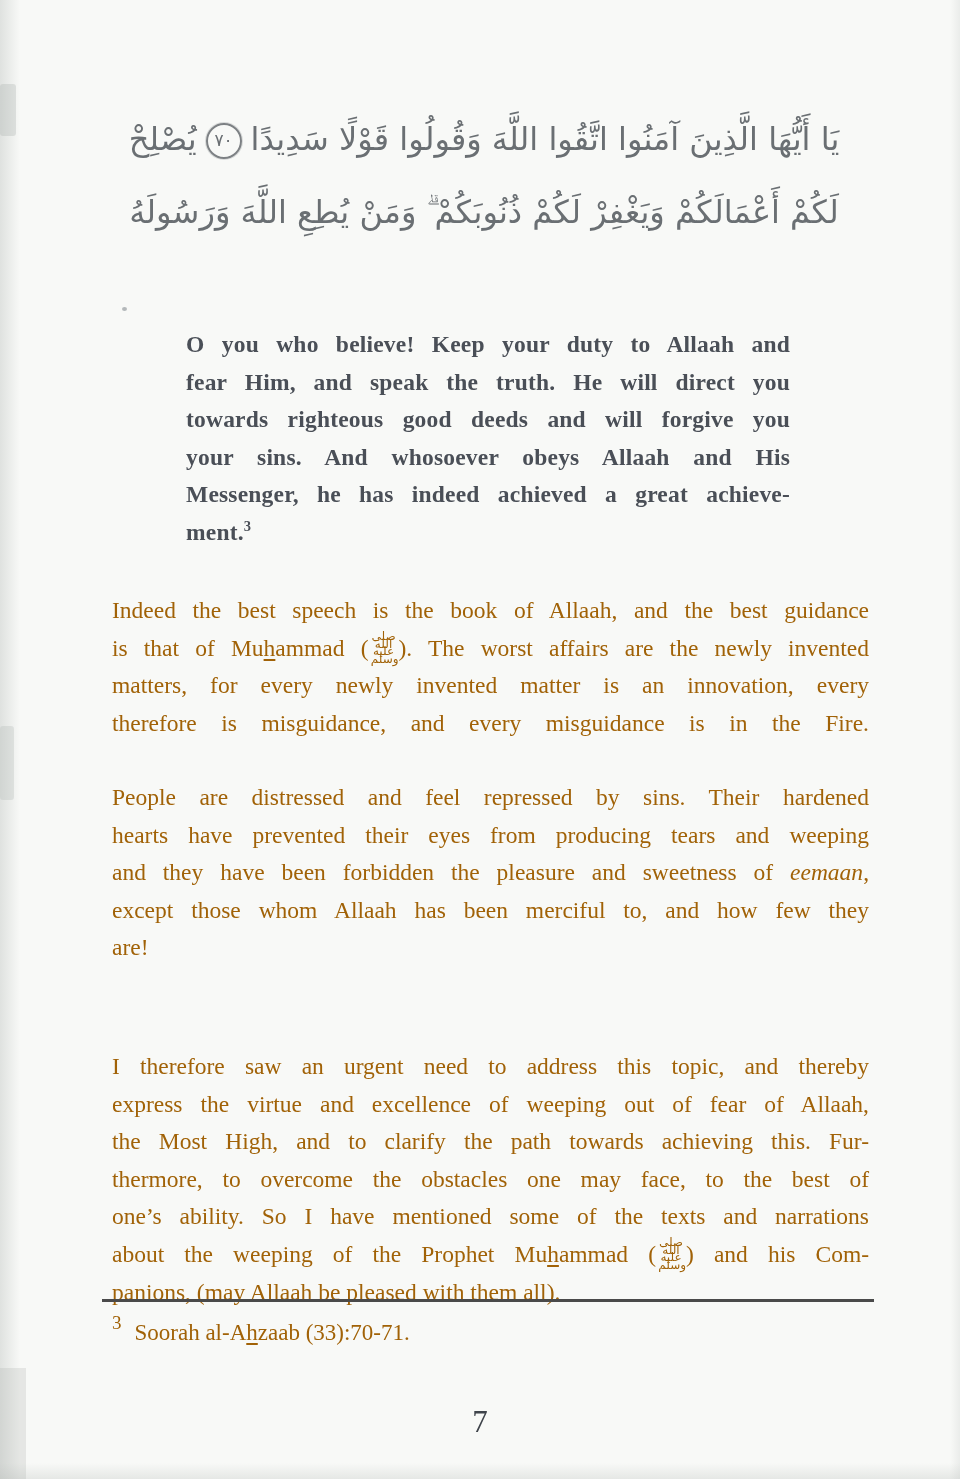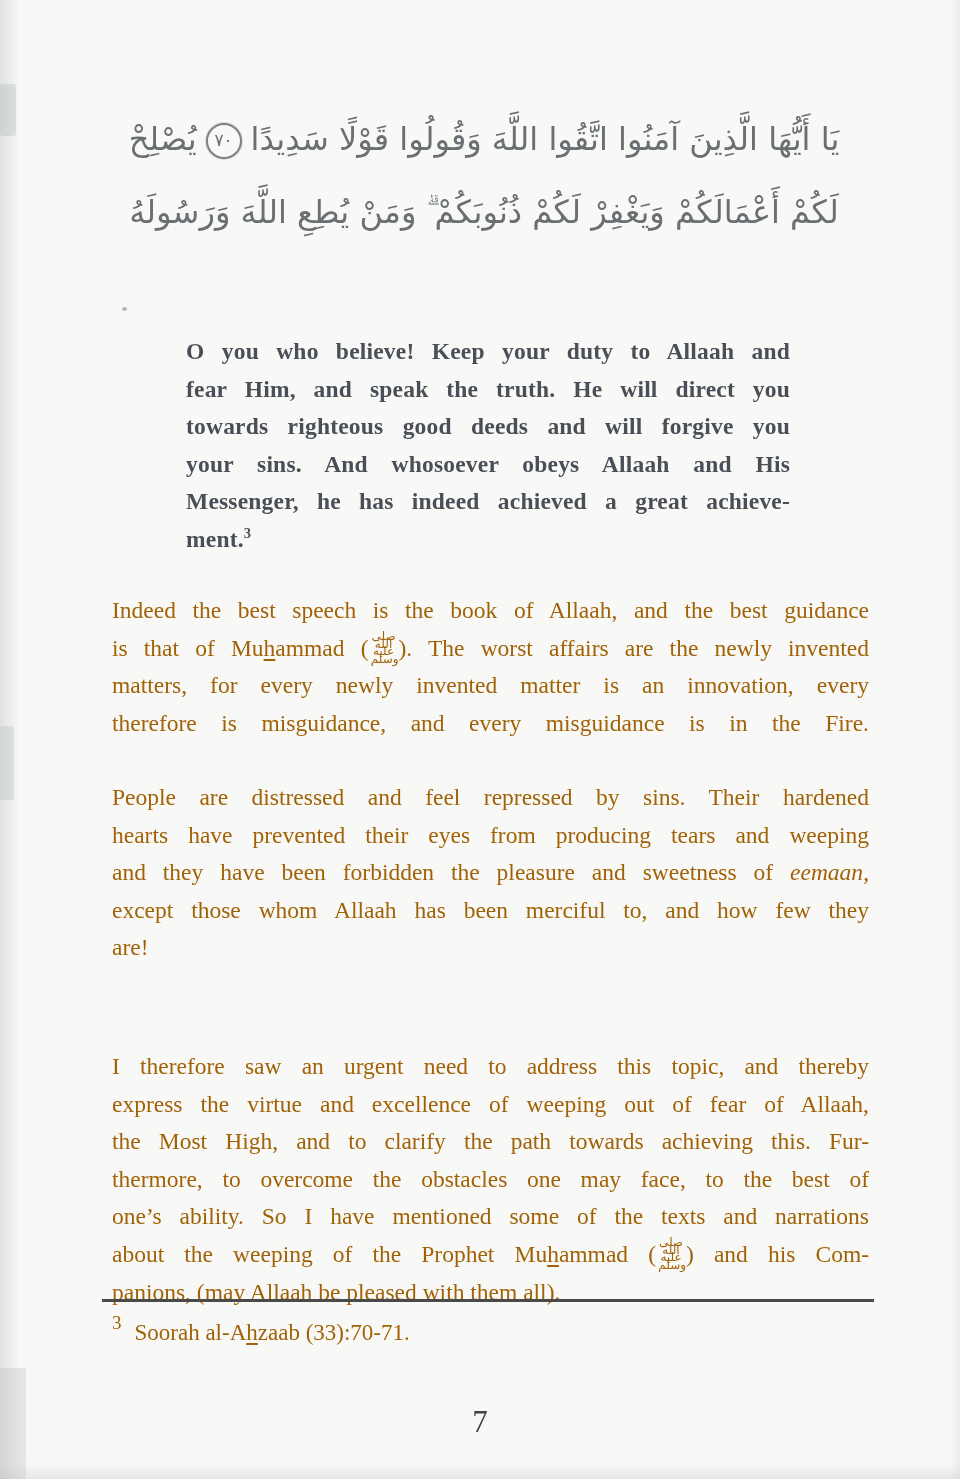--- a/index.html
+++ b/index.html
@@ -34,21 +34,21 @@
     border:2px solid #7d8184;border-radius:50%;
     font-size:17px;text-align:center;vertical-align:middle;margin:0 9px;
     box-shadow:0 0 0 1px rgba(125,129,132,.25);
   }
 
   
   .tline{text-align:justify;text-align-last:justify;line-height:37.6px;}
   .tline-last{text-align-last:left;}
 
   .translation{
-    position:absolute;top:333px;left:186px;width:604px;
+    position:absolute;top:326px;left:186px;width:604px;
     font-weight:bold;font-size:23.5px;color:#4a4f57;letter-spacing:.2px;
   }
   .bodypara{position:absolute;left:112px;width:757px;font-size:23.5px;color:#a16207;}
   #para1{top:592px;}
   #para2{top:779px;}
   #para3{top:1048px;}
 
   .seg-u{text-decoration:underline;text-underline-offset:3px;text-decoration-thickness:1.5px;}
   .seg-i{font-style:italic;}
   .seg-sup{vertical-align:super;font-size:.62em;line-height:0;}

